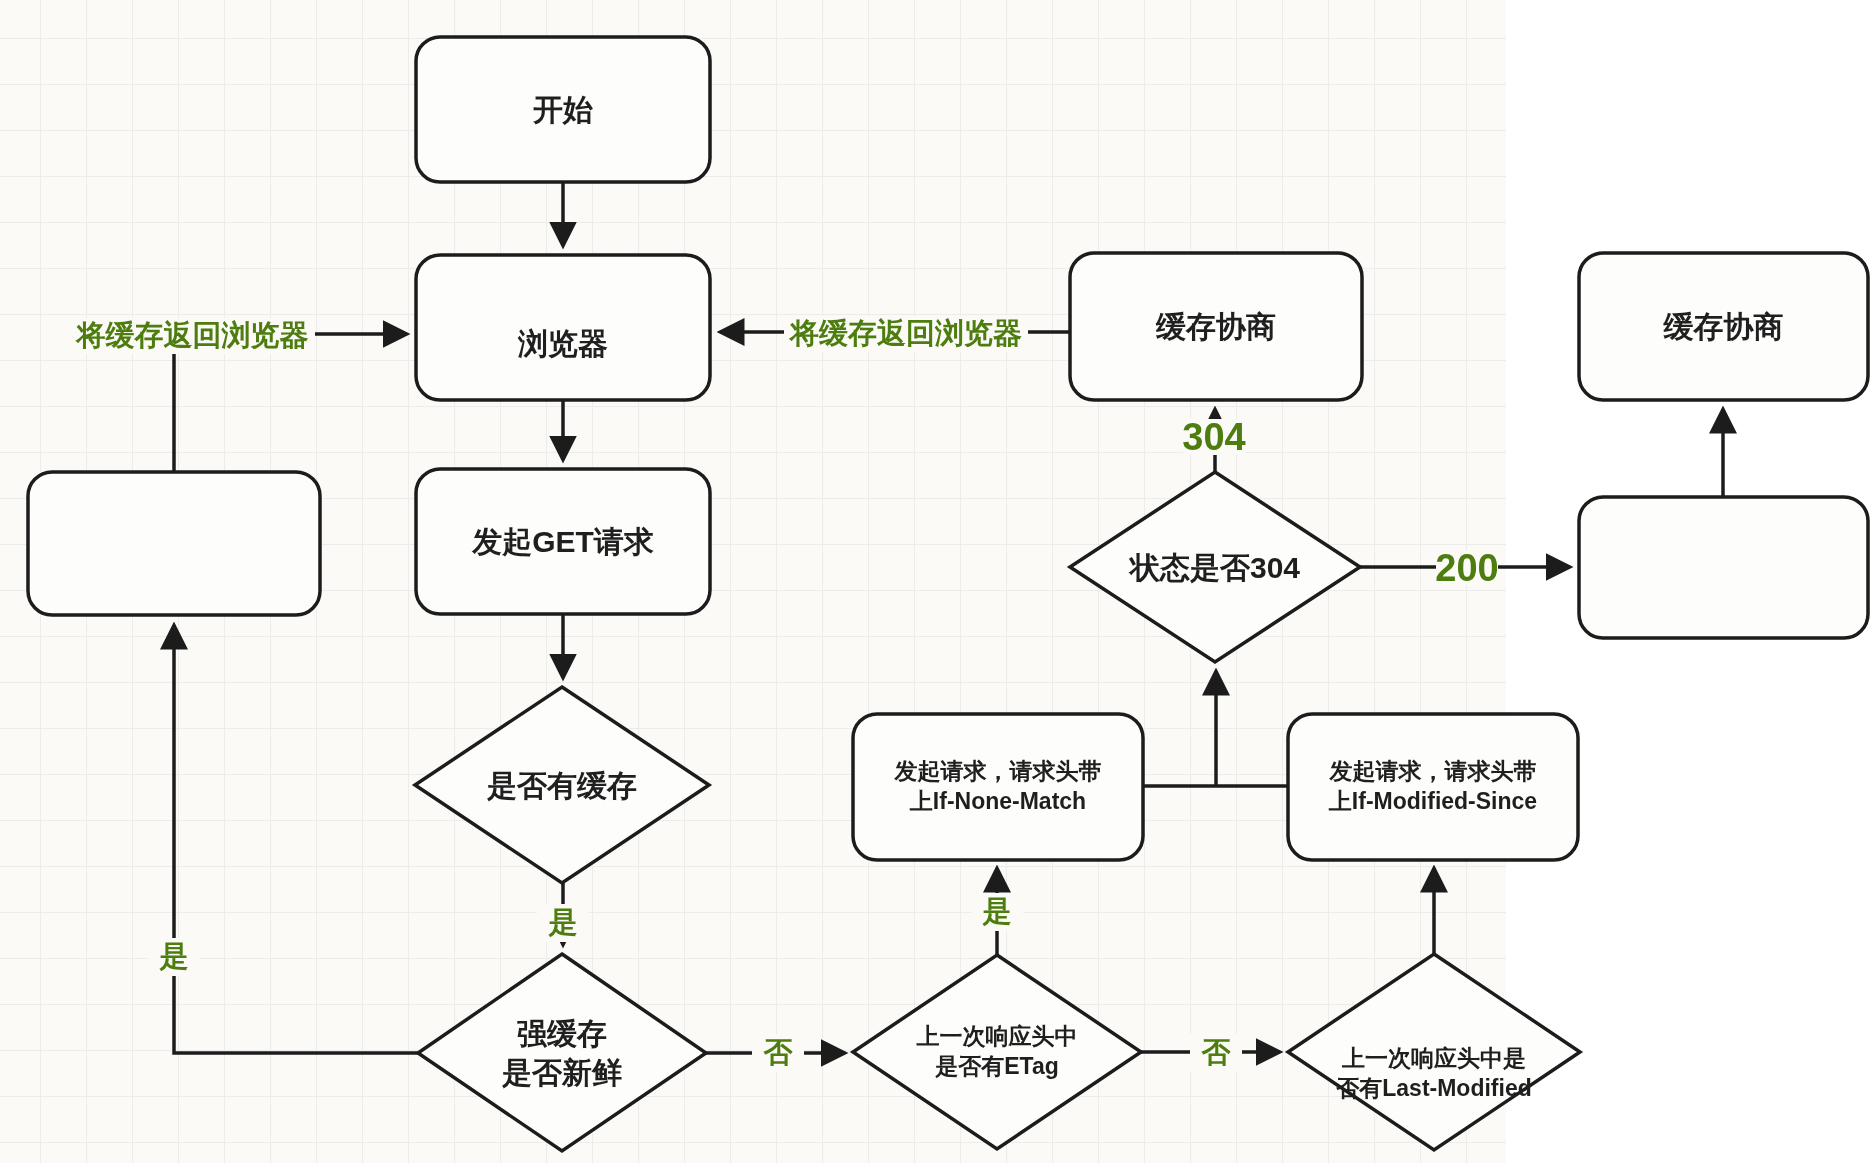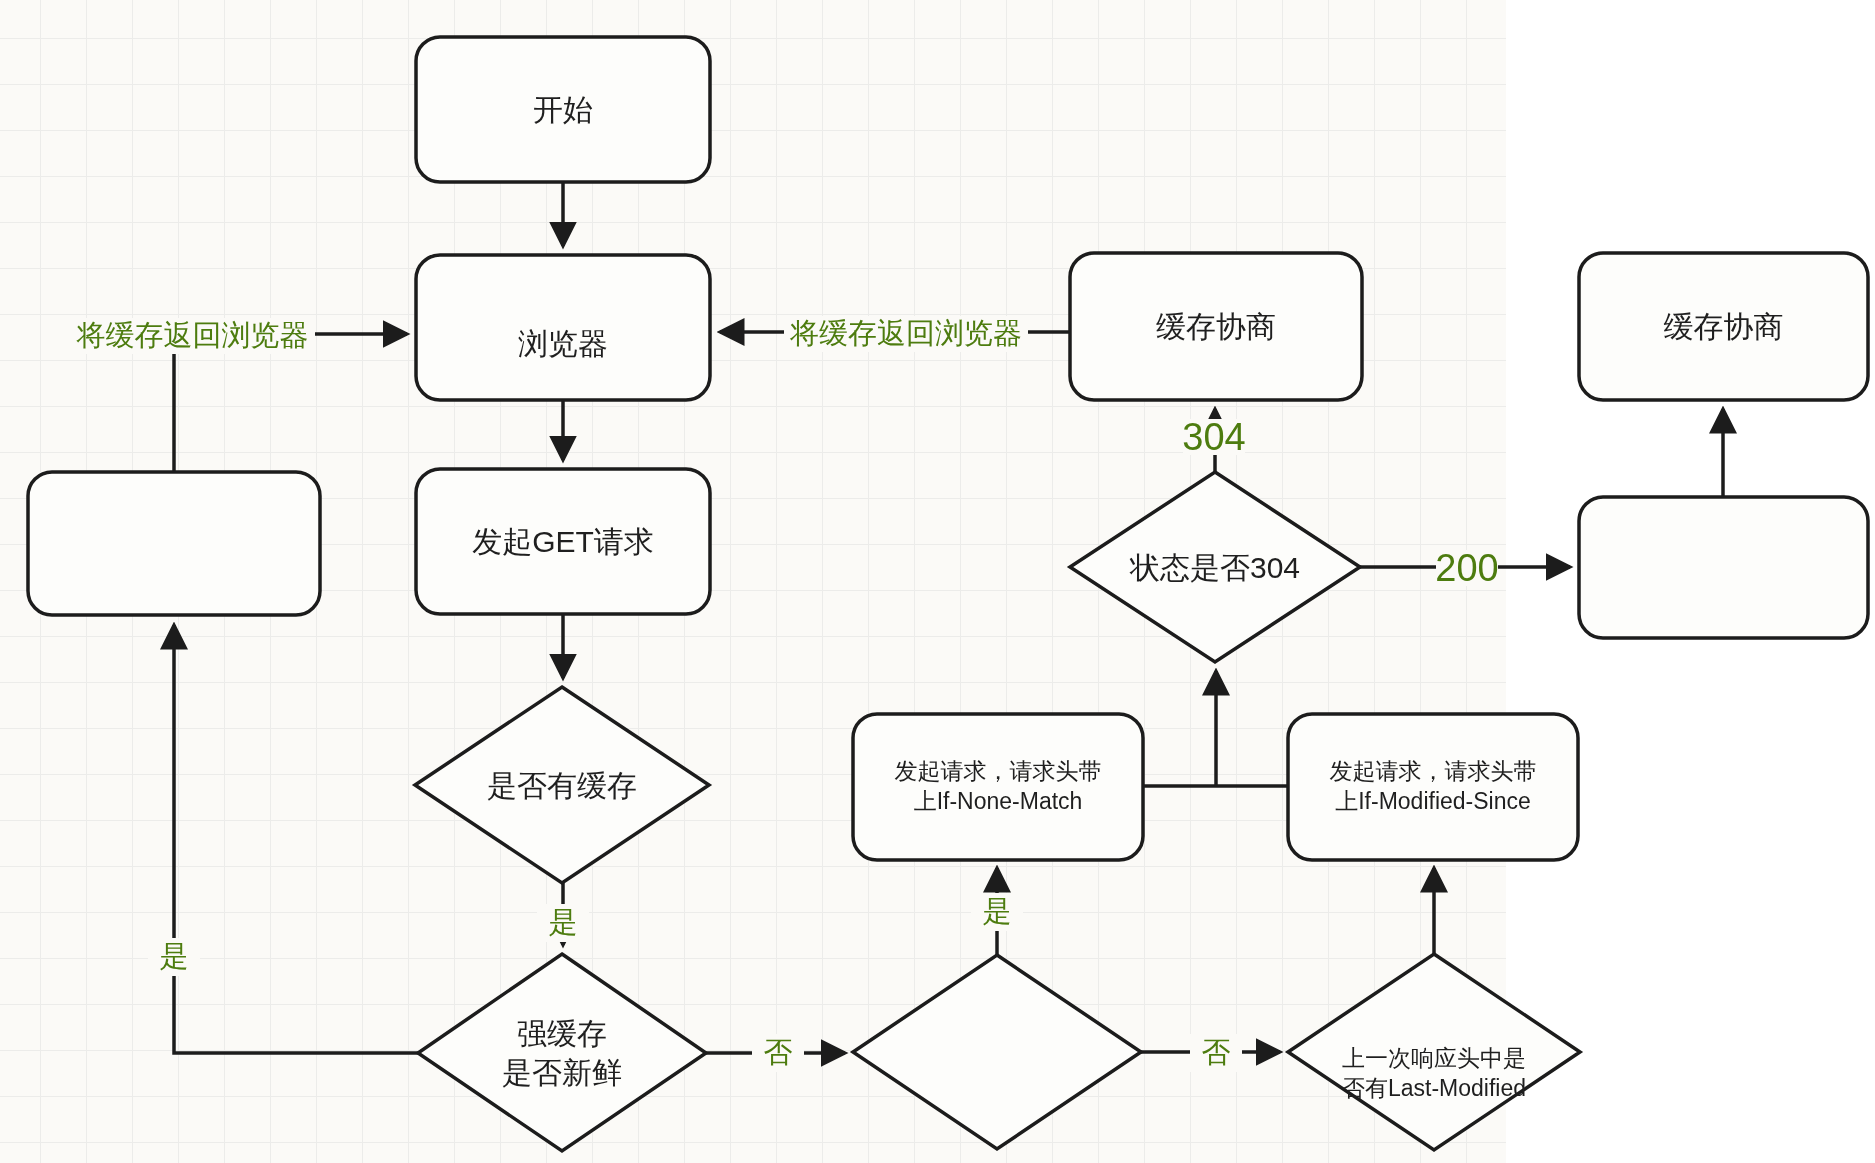--- a/index.html
+++ b/index.html
@@ -17,20 +17,21 @@
   }
   .canvas {
     position: relative;
     width: 1506px; height: 1163px;
     background-color: var(--background);
     background-image:
       linear-gradient(var(--grid) 1.5px, transparent 1.5px),
       linear-gradient(90deg, var(--grid) 1.5px, transparent 1.5px);
     background-size: 46px 46px;
     background-position: -6px -8px;
+    font-weight: bold;
   }
   svg.diagram { position: absolute; left: 0; top: 0; }
   .shape { fill: var(--node-fill); stroke: var(--stroke); stroke-width: 3.5; }
   .edge  { fill: none; stroke: var(--stroke); stroke-width: 3.5; }
   .label {
     position: absolute;
     display: flex; align-items: center; justify-content: center;
     text-align: center;
     color: #1f1f1f;
     font-size: 30px;
@@ -106,20 +107,22 @@
   <div class="label" style="left:1070px; top:253px; width:292px; height:147px;">缓存协商</div>
   <div class="label" style="left:1579px; top:253px; width:289px; height:147px;">缓存协商</div>
   <div class="label small" style="left:853px; top:714px; width:290px; height:146px;">发起请求，请求头带
 上If-None-Match</div>
   <div class="label small" style="left:1288px; top:714px; width:290px; height:146px;">发起请求，请求头带
 上If-Modified-Since</div>
   <div class="label" style="left:415px; top:687px; width:294px; height:196px;">是否有缓存</div>
   <div class="label" style="left:1070px; top:472px; width:290px; height:190px;">状态是否304</div>
   <div class="label" style="left:418px; top:954px; width:288px; height:197px;">强缓存
 是否新鲜</div>
+  <div class="label small" style="left:853px; top:955px; width:288px; height:194px;">上一次响应头中
+是否有ETag</div>
   <div class="label small" style="left:1288px; top:976px; width:292px; height:196px;">上一次响应头中是
 否有Last-Modified</div>
 
   <div class="edge-label" style="left:70px; top:318px; width:245px; height:36px;">将缓存返回浏览器</div>
   <div class="edge-label" style="left:784px; top:316px; width:244px; height:36px;">将缓存返回浏览器</div>
   <div class="edge-label num" style="left:1183px; top:419px; width:62px; height:36px;">304</div>
   <div class="edge-label num" style="left:1436px; top:550px; width:62px; height:36px;">200</div>
   <div class="edge-label" style="left:148px; top:938px; width:52px; height:38px;">是</div>
   <div class="edge-label" style="left:537px; top:904px; width:52px; height:38px;">是</div>
   <div class="edge-label" style="left:971px; top:893px; width:52px; height:38px;">是</div>

